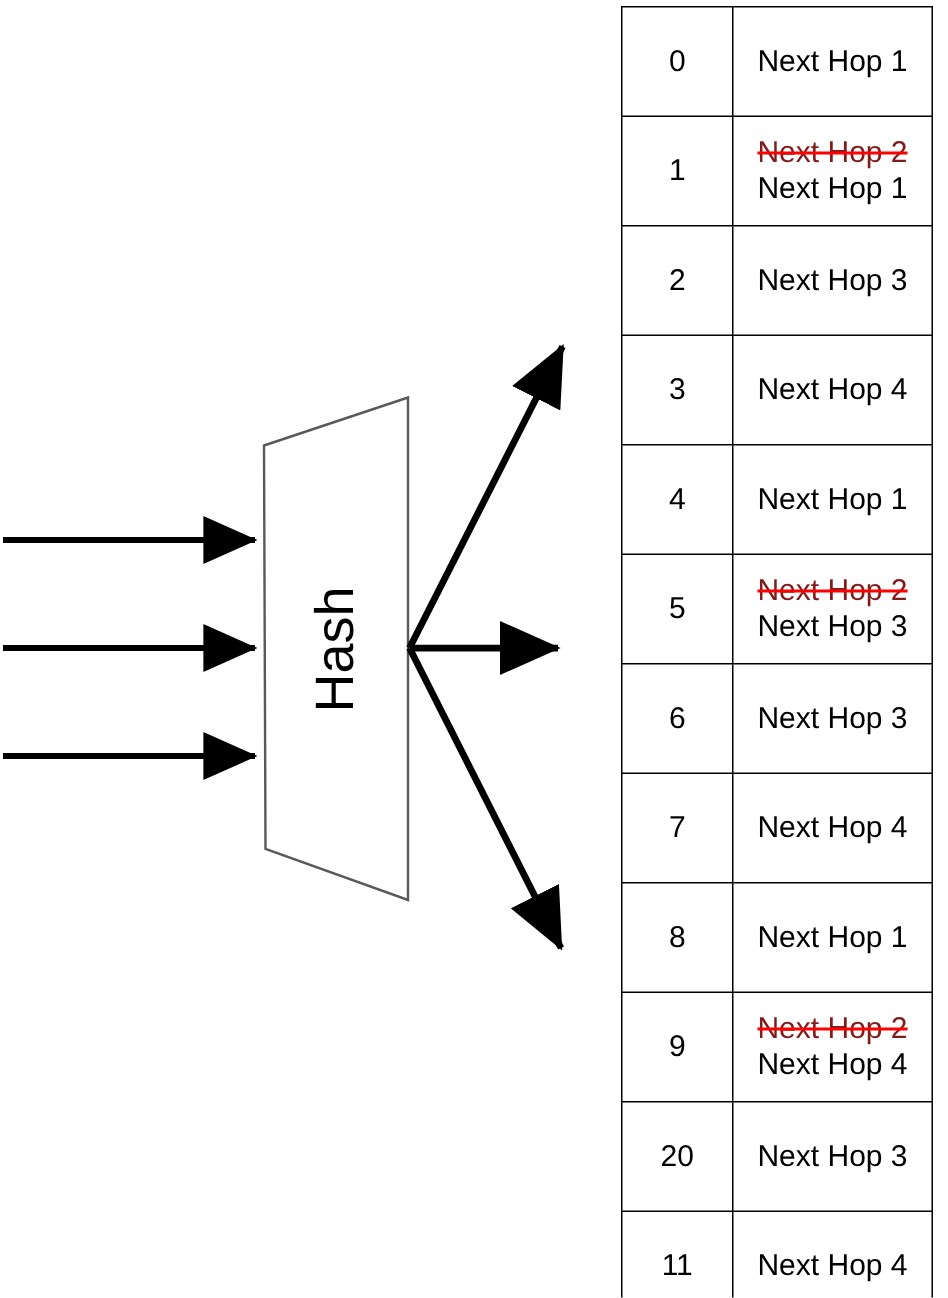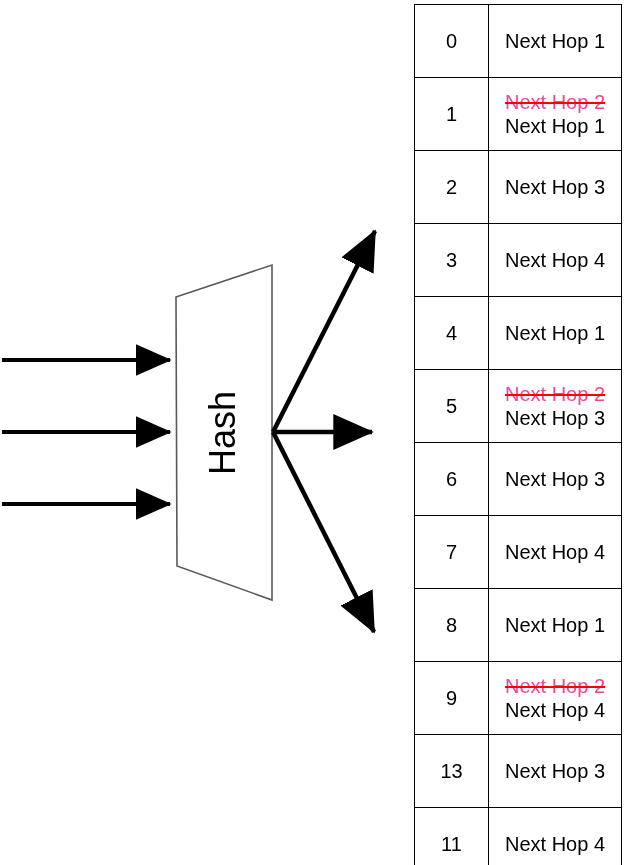--- a/index.html
+++ b/index.html
@@ -79,21 +79,21 @@
   #hash-table td.index-cell {
     font-size: 20px;
   }
   #hash-table td.value-cell {
     font-size: 20px;
     border-radius: 28px;
   }
 
   .old-hop {
     display: block;
-    color: #ec4899;
+    color: #7f1d1d;
     text-decoration: line-through;
     text-decoration-color: #FF0000;
     text-decoration-thickness: 2px;
   }
   .new-hop {
     display: block;
     color: #000000;
   }
 </style>
 </head>
@@ -186,21 +186,21 @@
           </td>
         </tr>
         <tr>
           <td class="index-cell">9</td>
           <td class="value-cell">
             <span class="old-hop">Next Hop 2</span>
             <span class="new-hop">Next Hop 4</span>
           </td>
         </tr>
         <tr>
-          <td class="index-cell">13</td>
+          <td class="index-cell">20</td>
           <td class="value-cell">
             <span class="new-hop">Next Hop 3</span>
           </td>
         </tr>
         <tr>
           <td class="index-cell">11</td>
           <td class="value-cell">
             <span class="new-hop">Next Hop 4</span>
           </td>
         </tr>

